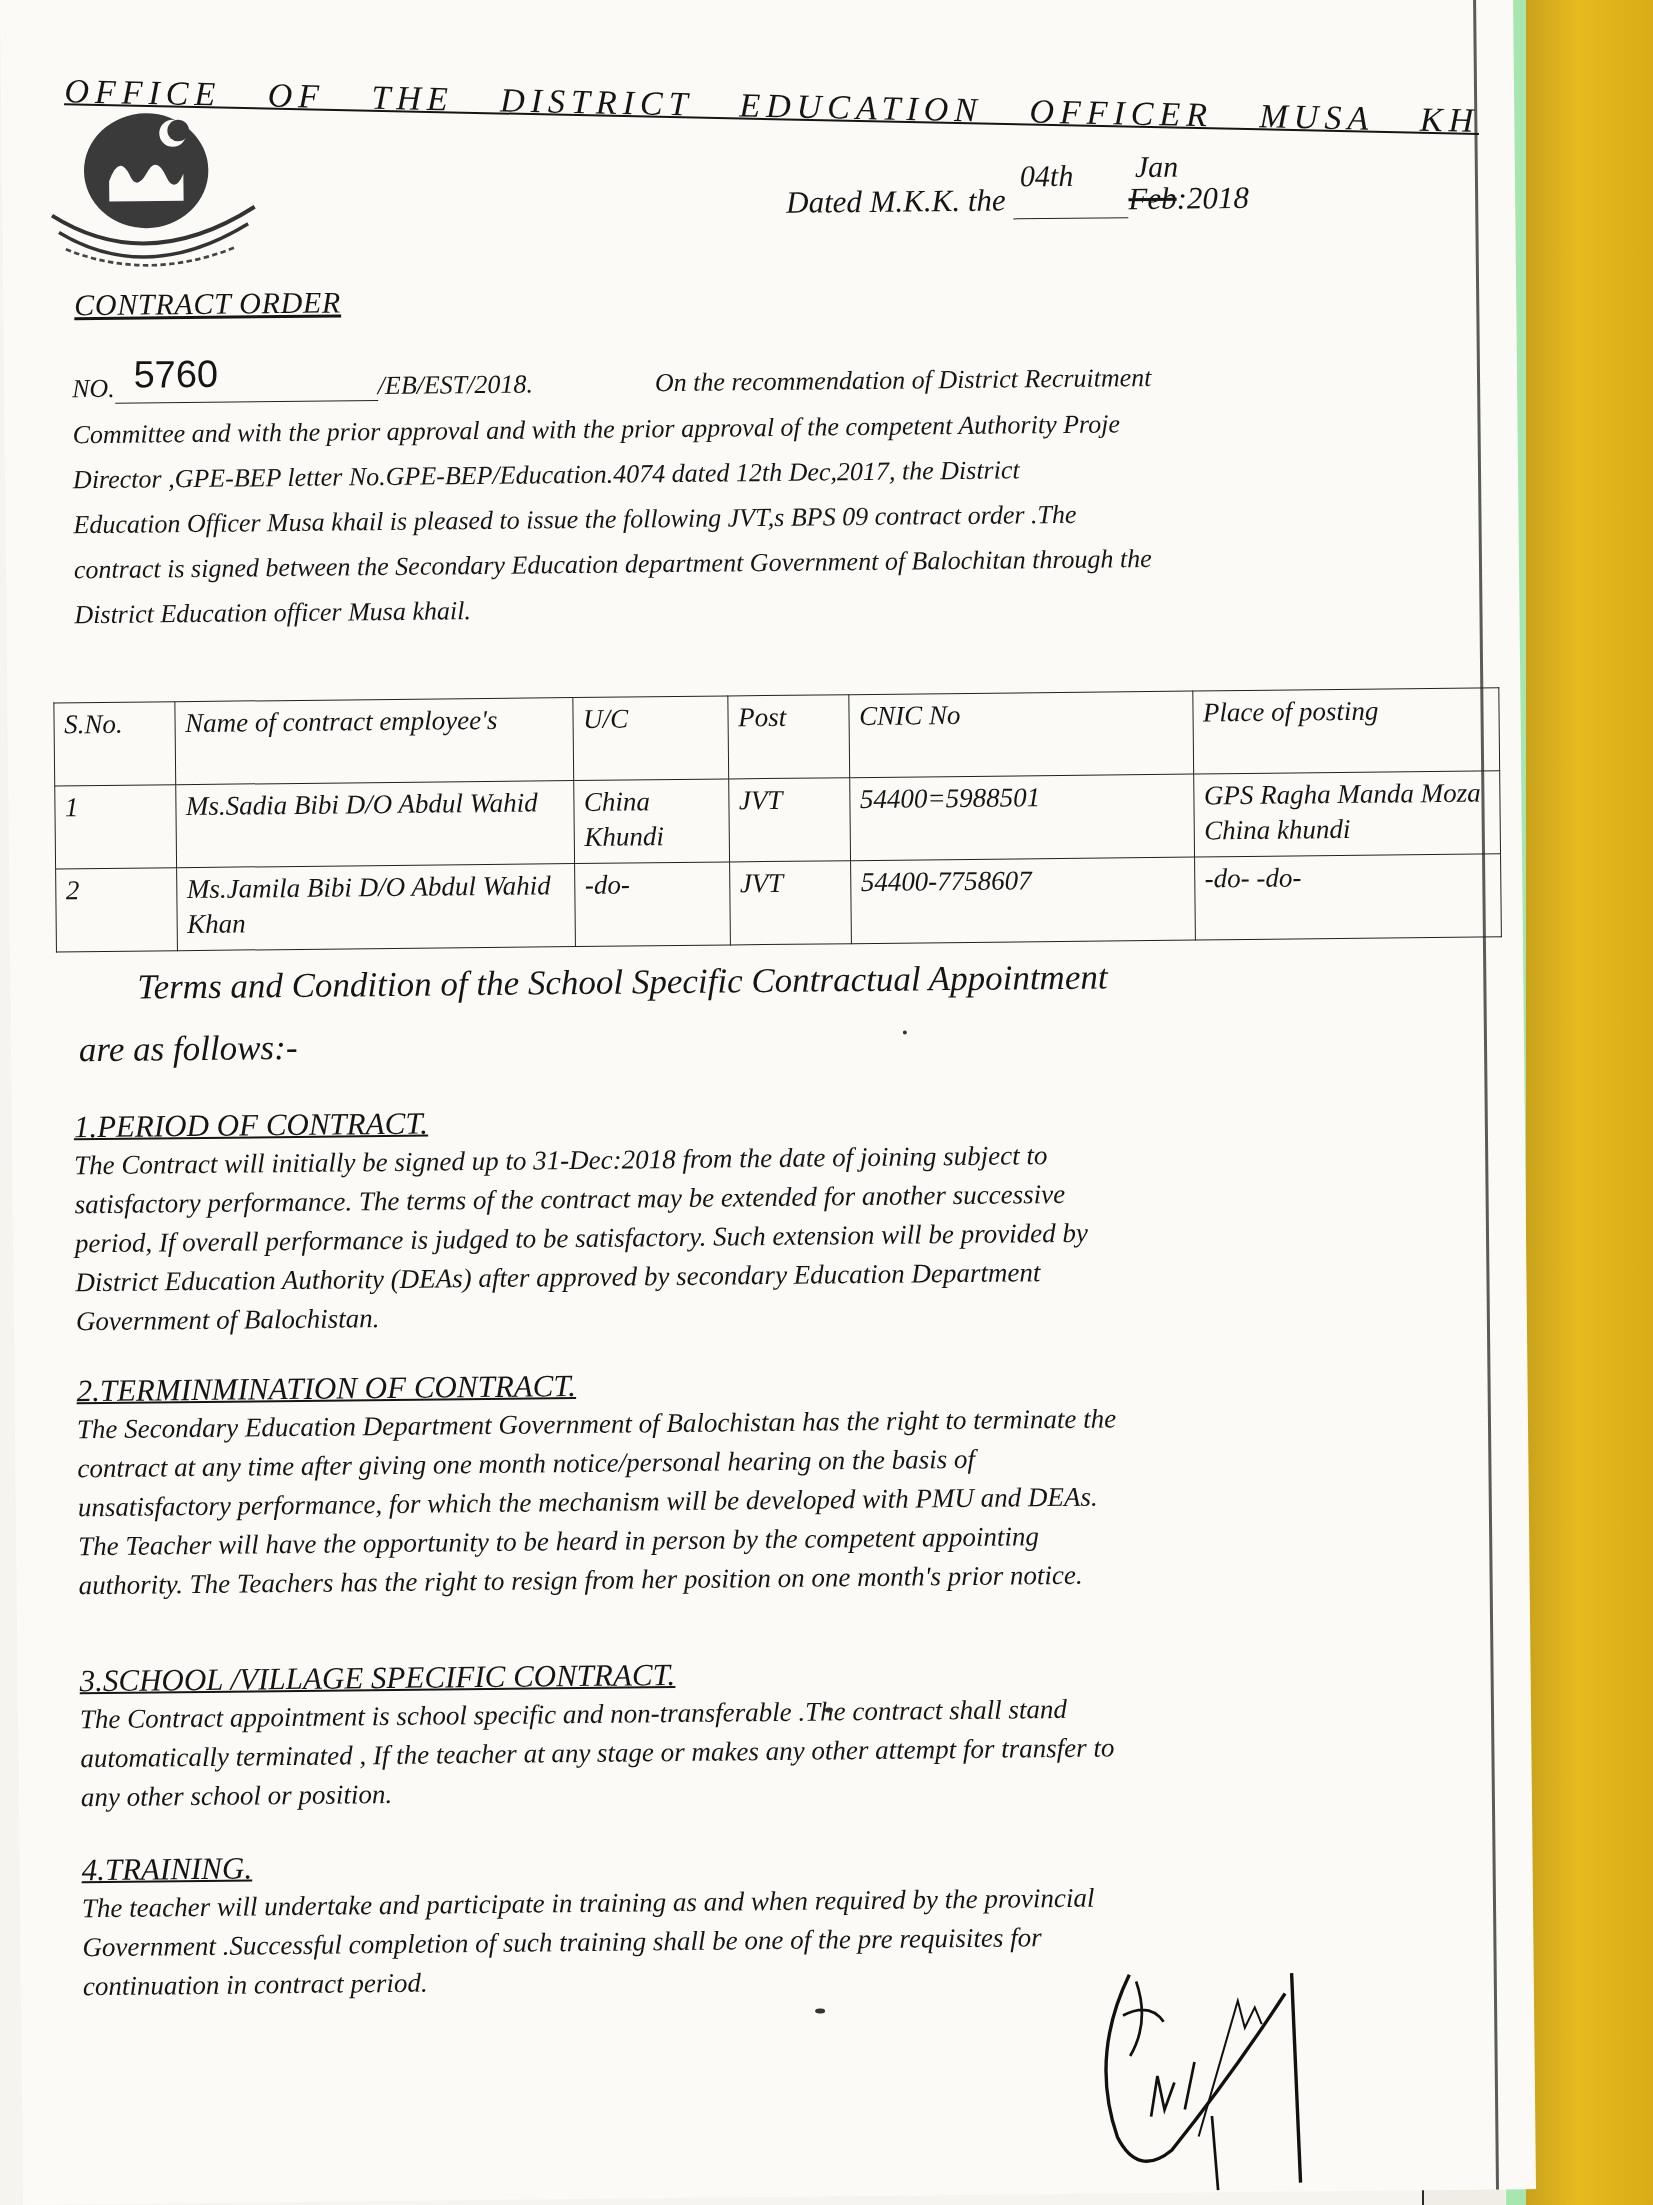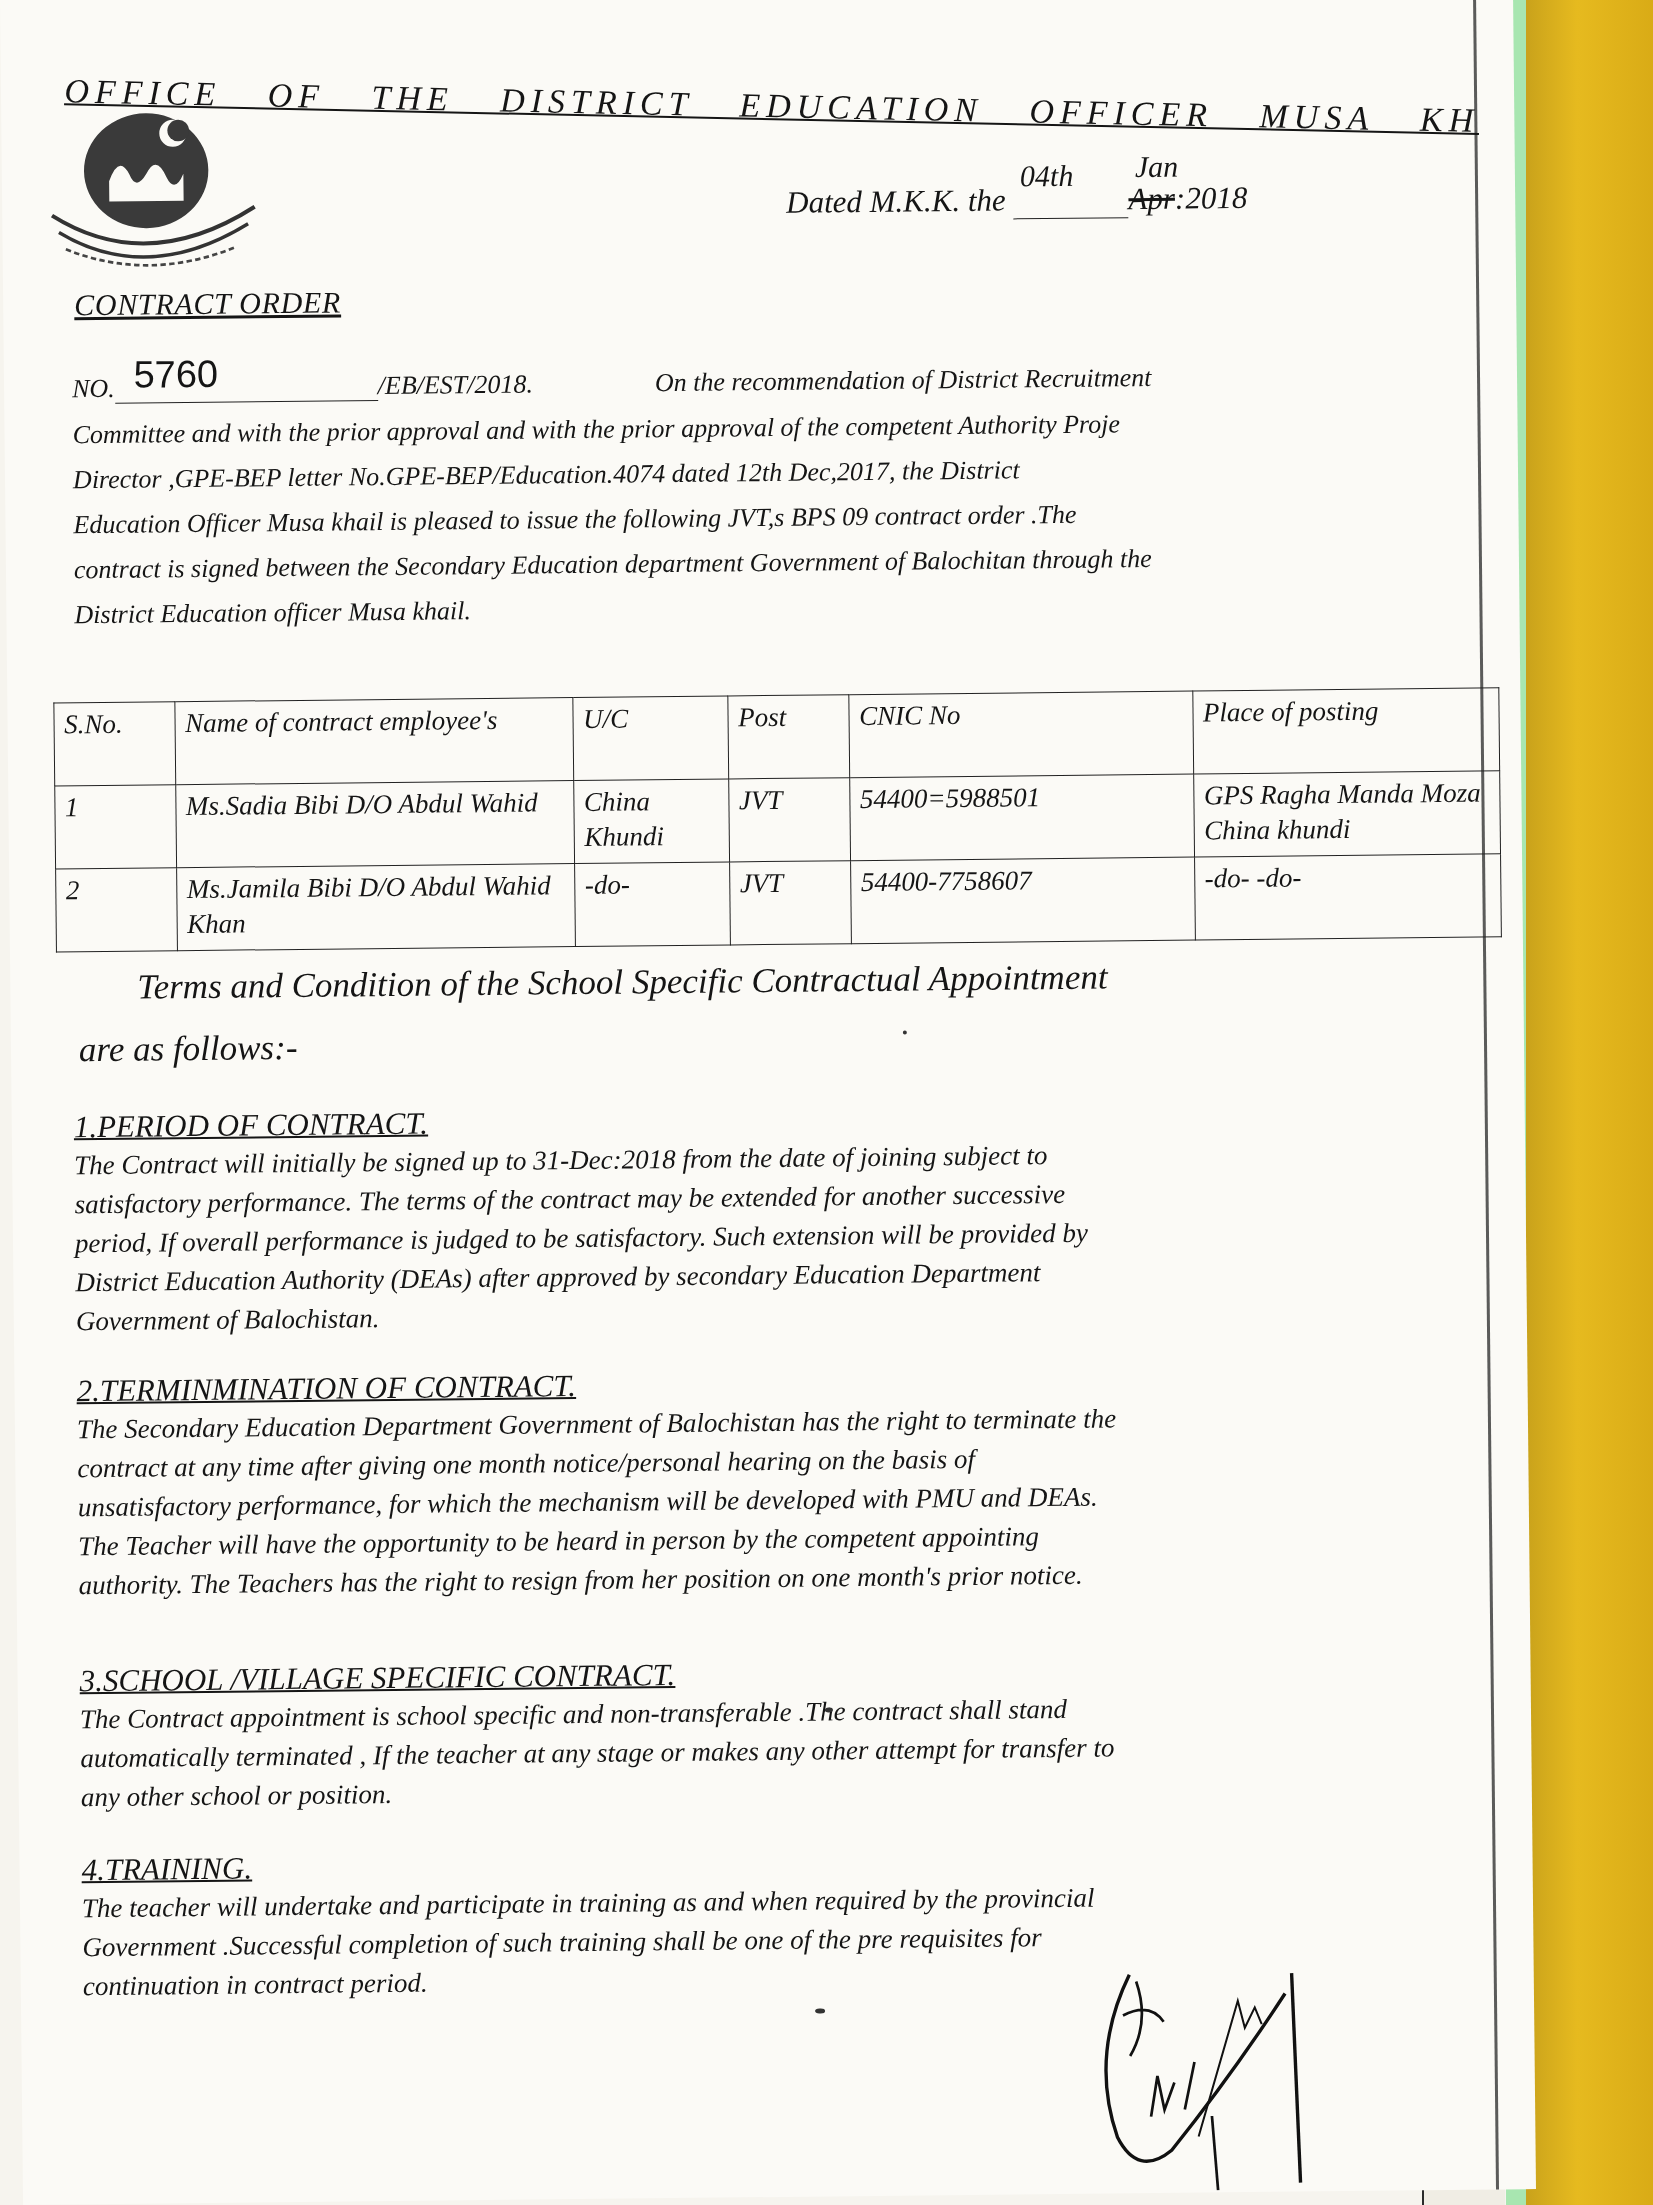--- a/index.html
+++ b/index.html
@@ -116,21 +116,21 @@
       <path d="M10 160 q140 90 300 -10" stroke="#333" stroke-width="6" fill="none"></path>
       <path d="M20 185 q130 80 280 -10" stroke="#333" stroke-width="5" fill="none"></path>
       <path d="M30 210 q120 50 250 0" stroke="#444" stroke-width="4" fill="none" stroke-dasharray="8 5"></path>
     </svg>
   </div>
 
   <div class="date-line">
     <span>Dated M.K.K. the</span>
     <span class="blank">
       <span class="day">04th</span>&nbsp;
-    </span><span class="month-wrap"><span class="month-new">Jan</span><span class="month-old">Apr</span></span><span>:2018</span>
+    </span><span class="month-wrap"><span class="month-new">Jan</span><span class="month-old">Feb</span></span><span>:2018</span>
   </div>
 
   <div class="contract-title">CONTRACT ORDER</div>
 
   <div class="order-line">
     <span>NO.</span><span class="num-blank"><span class="num">5760</span></span><span class="ref">/EB/EST/2018.</span><span>On the recommendation of District Recruitment</span>
   </div>
 
   <div class="intro" style="top:413px;">
     <div>Committee and with the prior approval and with the prior approval of the competent Authority Proje</div>

